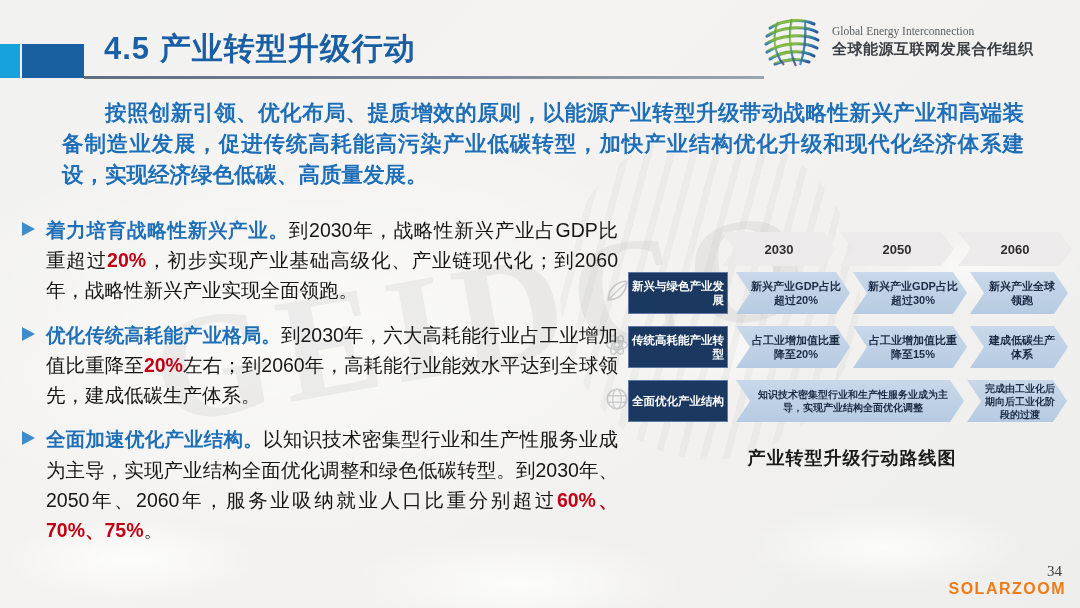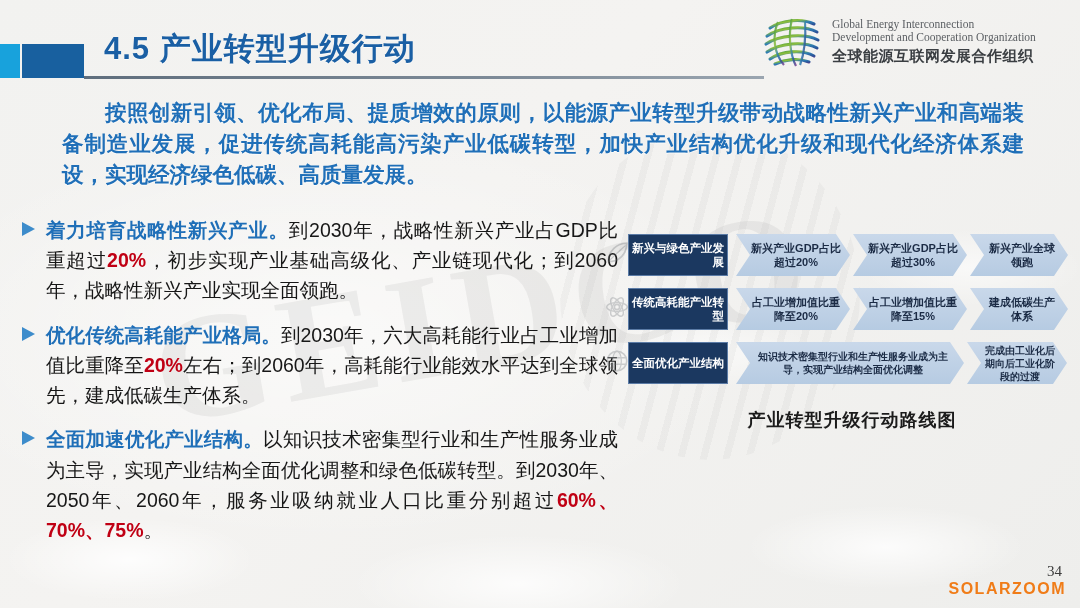--- a/index.html
+++ b/index.html
@@ -214,21 +214,20 @@
         <path d="M13 52 C24 47, 37 46, 47 50"></path>
       </g>
       <g fill="none" stroke="url(#lg)" stroke-width="2.2" opacity="0.85">
         <path d="M16 10 C10 24, 12 42, 22 53"></path>
         <path d="M30 7 C26 24, 28 42, 34 54"></path>
         <path d="M43 9 C44 25, 42 42, 38 53"></path>
       </g>
     </svg>
     <div class="logo-text">
       <div class="logo-en">Global Energy Interconnection</div>
-      <div class="logo-en">Development and Cooperation Organization</div>
       <div class="logo-cn">全球能源互联网发展合作组织</div>
     </div>
   </div>
 
   <div class="lead">按照创新引领、优化布局、提质增效的原则，以能源产业转型升级带动战略性新兴产业和高端装备制造业发展，促进传统高耗能高污染产业低碳转型，加快产业结构优化升级和现代化经济体系建设，实现经济绿色低碳、高质量发展。</div>
 
   <div class="bullets">
 
     <div class="bullet">
       <span class="bullet-marker"></span>
@@ -248,20 +247,25 @@
       <span class="bullet-marker"></span>
       <div class="bullet-body">
         <span class="bl-head">全面加速优化产业结构。</span><span>以知识技术密集型行业和生产性服务业成为主导，实现产业结构全面优化调整和绿色低碳转型。到2030年、2050年、2060年，服务业吸纳就业人口比重分别超过</span><span class="bl-num">60%、70%、75%</span><span>。</span>
       </div>
     </div>
 
   </div>
 
   <div class="roadmap">
 
+    <div class="rm-years">
+      <div class="rm-year-cell" style="left:0px;width:114px;">2030</div>
+      <div class="rm-year-cell" style="left:118px;width:114px;">2050</div>
+      <div class="rm-year-cell" style="left:236px;width:114px;">2060</div>
+    </div>
 
     <div class="rm-row">
       <svg class="rm-sideicon" viewBox="0 0 24 24">
         <path d="M4 20 C4 10, 12 3, 21 3 C21 13, 14 20, 4 20 Z" fill="none" stroke="#6b7076" stroke-width="1.6"></path>
         <path d="M5 19 C10 14, 15 9, 20 5" fill="none" stroke="#6b7076" stroke-width="1.2"></path>
       </svg>
       <div class="rm-label">新兴与绿色产业发展</div>
       <div class="rm-chevs">
         <div class="rm-chev" style="width:114px">新兴产业GDP占比超过20%</div>
         <div class="rm-chev" style="width:114px">新兴产业GDP占比超过30%</div>

